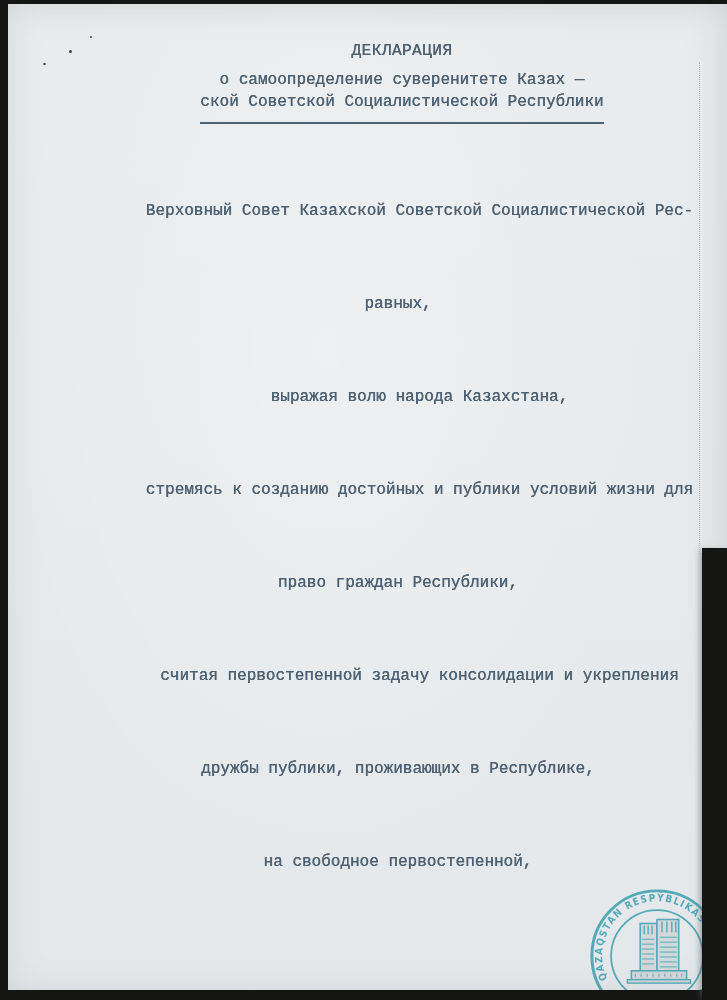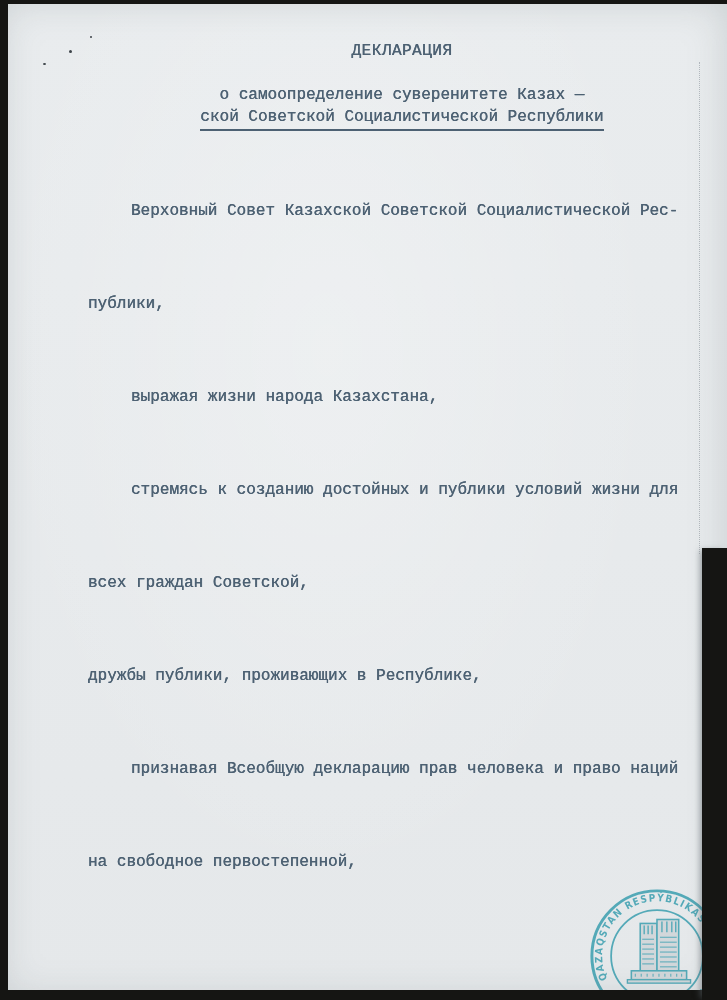--- a/index.html
+++ b/index.html
@@ -39,30 +39,30 @@
   
   .ink{
     color:#4d6173;
     text-shadow:0 0 .5px rgba(70,92,110,.9), .4px .4px .6px rgba(70,92,110,.4);
   }
   
   .title-block{
     position:absolute;left:88px;top:40px;width:628px;
     text-align:center;font-size:16px;line-height:22px;
   }
-  .title-line1{letter-spacing:.5px;margin-bottom:22px;}
+  .title-line1{letter-spacing:.5px;margin-bottom:7px;}
   .title-line3 span{
-    border-bottom:2px solid #4d6173;padding-bottom:3px;
+    border-bottom:2px solid #4d6173;padding-bottom:11px;
   }
   
   .body-text{
     position:absolute;left:88px;top:134px;width:620px;
     font-size:16px;line-height:31px;white-space:pre;
   }
-  .bl{height:31px;}
+  .bl{height:31px;text-align:center;}
   .bl.ind{padding-left:43px;}
   
   .stamp{
     position:absolute;left:583px;top:882px;width:148px;height:148px;
     mix-blend-mode:multiply;opacity:.92;
   }
   .stamp text{
     font-family:"DejaVu Sans","Liberation Sans",sans-serif;
     font-size:10.3px;font-weight:bold;letter-spacing:1.6px;
     fill:#4fb4c4;
@@ -74,26 +74,26 @@
 <div class="paper">
 
   <div class="title-block ink">
     <div class="title-line1">ДЕКЛАРАЦИЯ</div>
     <div class="title-line2">о самоопределение суверенитете Казах —</div>
     <div class="title-line3"><span>ской Советской Социалистической Республики</span></div>
   </div>
 
   <div class="body-text ink">
     <div class="bl ind">Верховный Совет Казахской Советской Социалистической Рес-</div>
-    <div class="bl">публики,</div>
-    <div class="bl ind">выражая жизни народа Казахстана,</div>
+    <div class="bl">равных,</div>
+    <div class="bl ind">выражая волю народа Казахстана,</div>
     <div class="bl ind">стремясь к созданию достойных и публики условий жизни для</div>
-    <div class="bl">всех граждан Советской,</div>
+    <div class="bl">право граждан Республики,</div>
+    <div class="bl ind">считая первостепенной задачу консолидации и укрепления</div>
     <div class="bl">дружбы публики, проживающих в Республике,</div>
-    <div class="bl ind">признавая Всеобщую декларацию прав человека и право наций</div>
     <div class="bl">на свободное первостепенной,</div>
     
     
     
     
     
     
     
     
     

